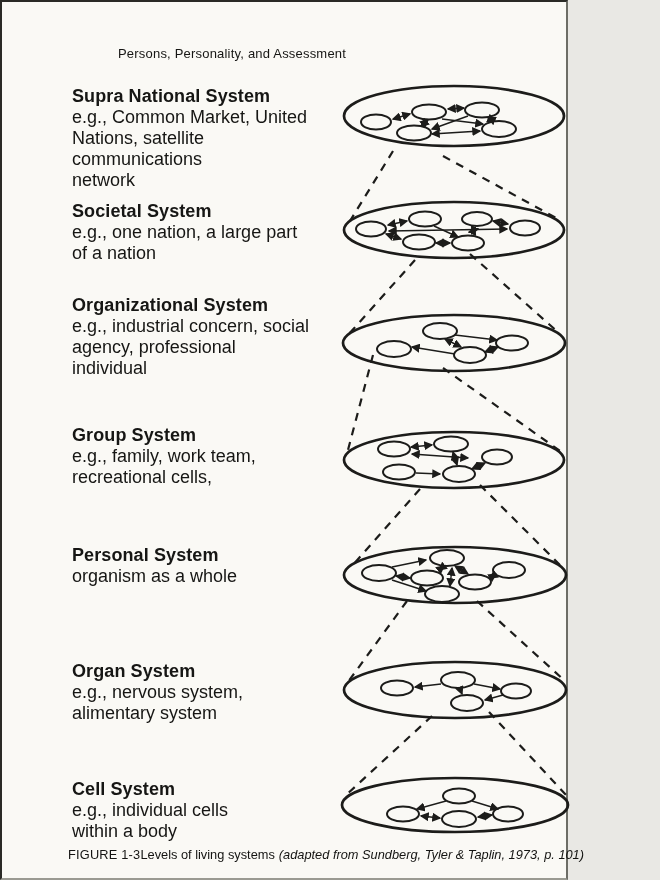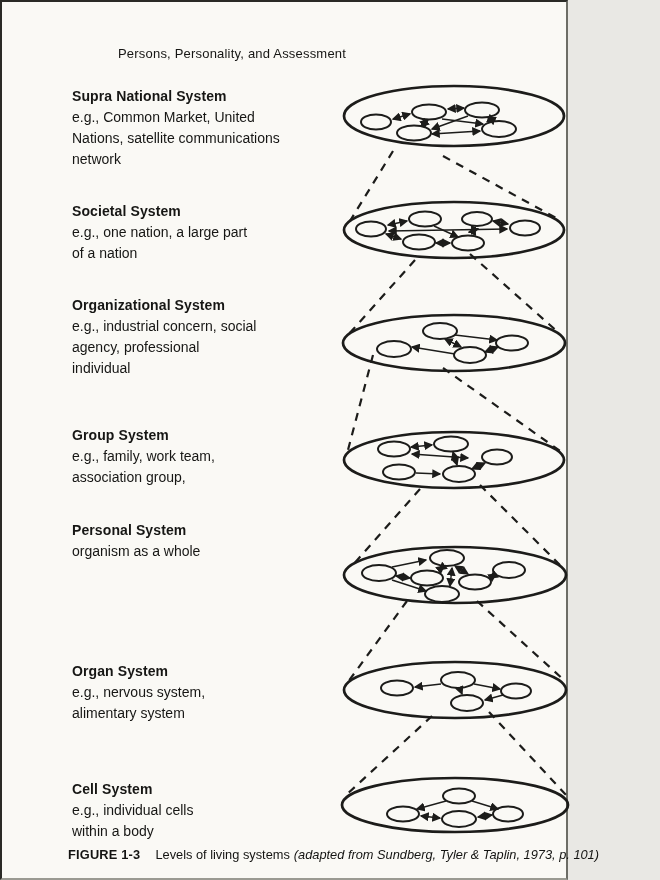--- a/index.html
+++ b/index.html
@@ -14,28 +14,28 @@
     background:#faf9f5;
     border:2px solid #2a2a26;
     border-right-color:#6d6d66;
     border-bottom-color:#9a9a92;
     color:#1a1a18;
   }
   .running-head{
     position:absolute;left:116px;top:44px;
     font-size:13px;letter-spacing:.2px;color:#161614;
   }
-  .lvl{position:absolute;left:70px;width:260px;font-size:14px;line-height:21px;color:#161614;}
+  .lvl{position:absolute;left:70px;width:260px;font-size:18px;line-height:21px;color:#161614;}
   .lvl-title{font-weight:700;letter-spacing:.1px;}
   .figure-svg{position:absolute;left:0;top:0;}
   .caption{
     position:absolute;left:66px;top:845px;width:560px;
     font-size:12.8px;color:#141412;white-space:nowrap;
   }
-  .figlabel{font-weight:700;margin-right:15px;letter-spacing:.2px;}
+  .figlabel{font-weight:400;margin-right:0;letter-spacing:.2px;}
   .capsource{font-style:italic;margin-left:4px;}
   svg .big{fill:none;stroke:#1c1c1a;stroke-width:2.7;}
   svg .node{fill:none;stroke:#1c1c1a;stroke-width:2;}
   svg .arr{fill:none;stroke:#1c1c1a;stroke-width:1.4;}
   svg .dash{fill:none;stroke:#1c1c1a;stroke-width:2.2;stroke-dasharray:8 7;}
 </style>
 </head>
 <body>
 
 <div class="page">
@@ -58,24 +58,24 @@
   <div class="lvl" style="top:293px">
     <div class="lvl-title">Organizational System</div>
     <div>e.g., industrial concern, social</div>
     <div>agency, professional</div>
     <div>individual</div>
   </div>
 
   <div class="lvl" style="top:423px">
     <div class="lvl-title">Group System</div>
     <div>e.g., family, work team,</div>
-    <div>association group,</div>
-  </div>
-
-  <div class="lvl" style="top:518px">
+    <div>recreational cells,</div>
+  </div>
+
+  <div class="lvl" style="top:543px">
     <div class="lvl-title">Personal System</div>
     <div>organism as a whole</div>
   </div>
 
   <div class="lvl" style="top:659px">
     <div class="lvl-title">Organ System</div>
     <div>e.g., nervous system,</div>
     <div>alimentary system</div>
   </div>
 

